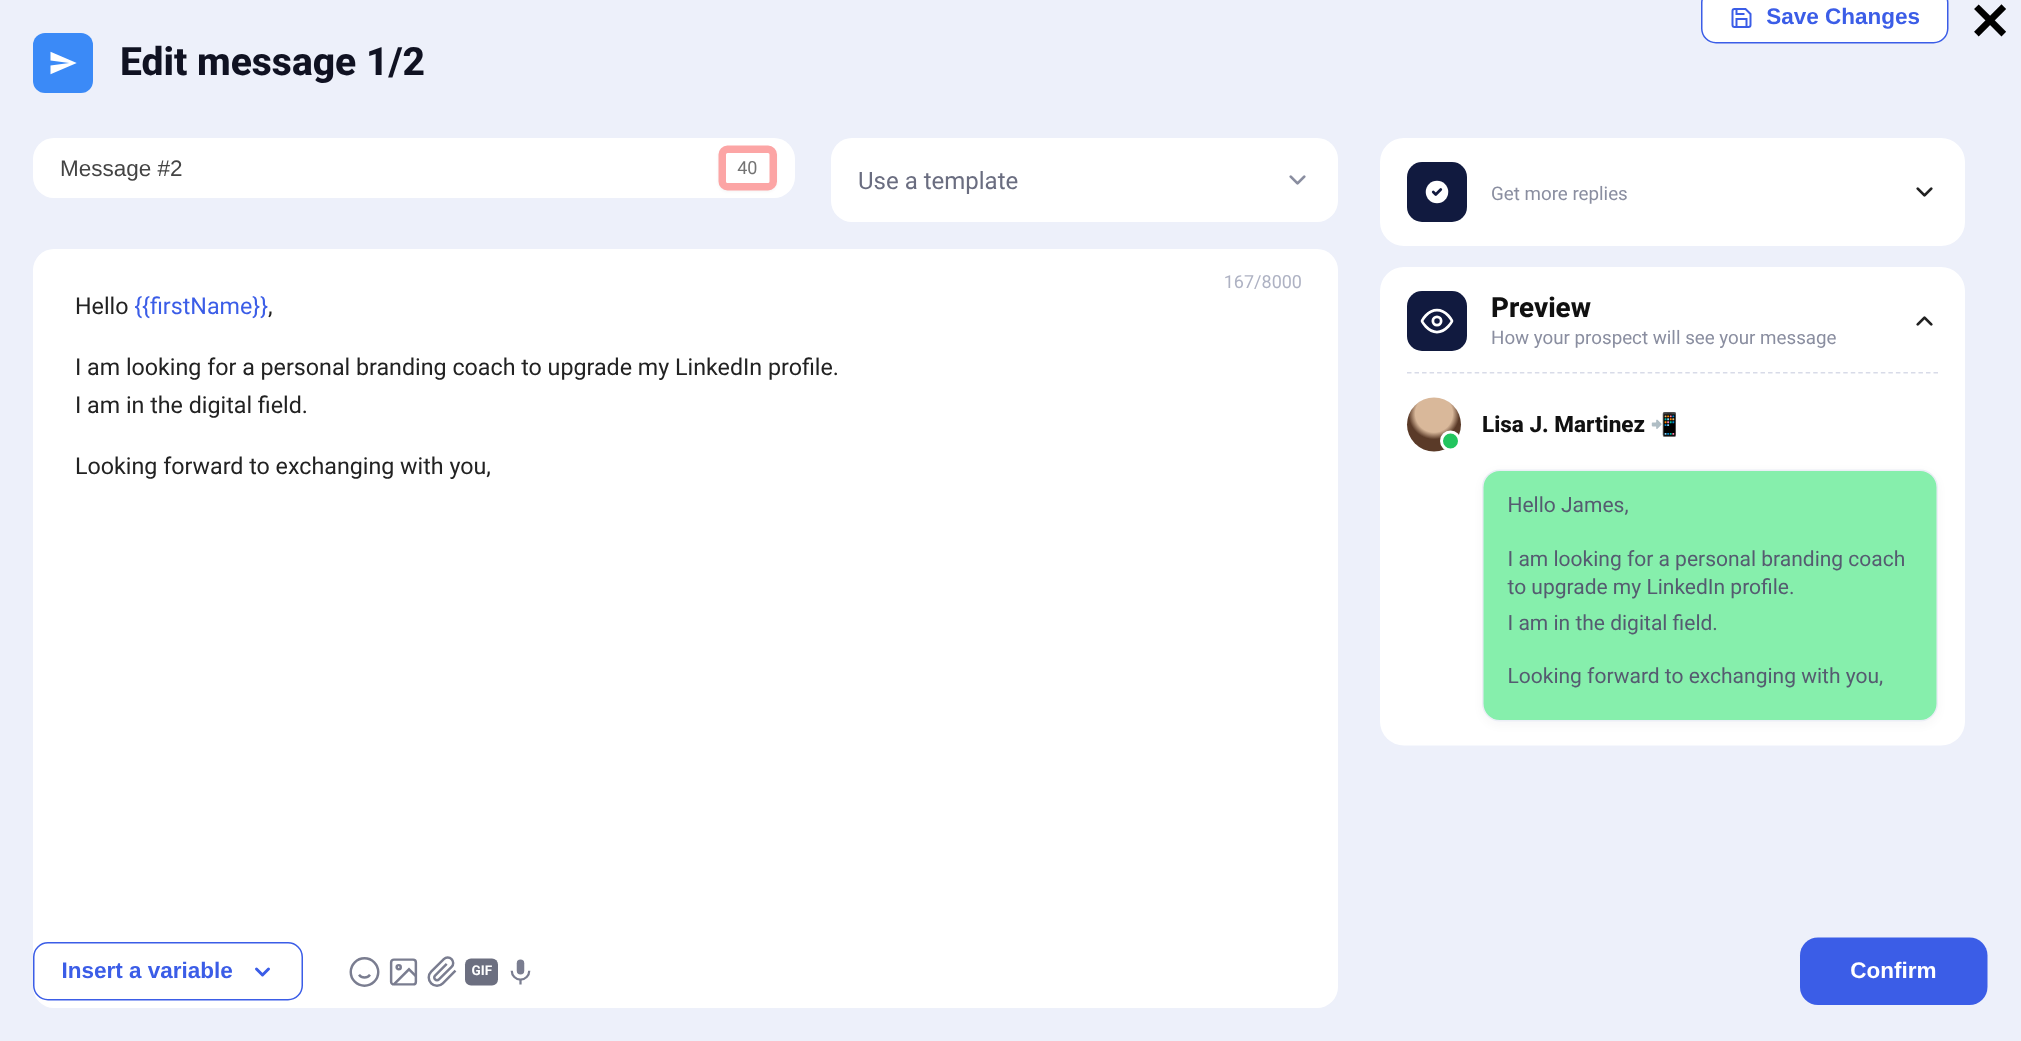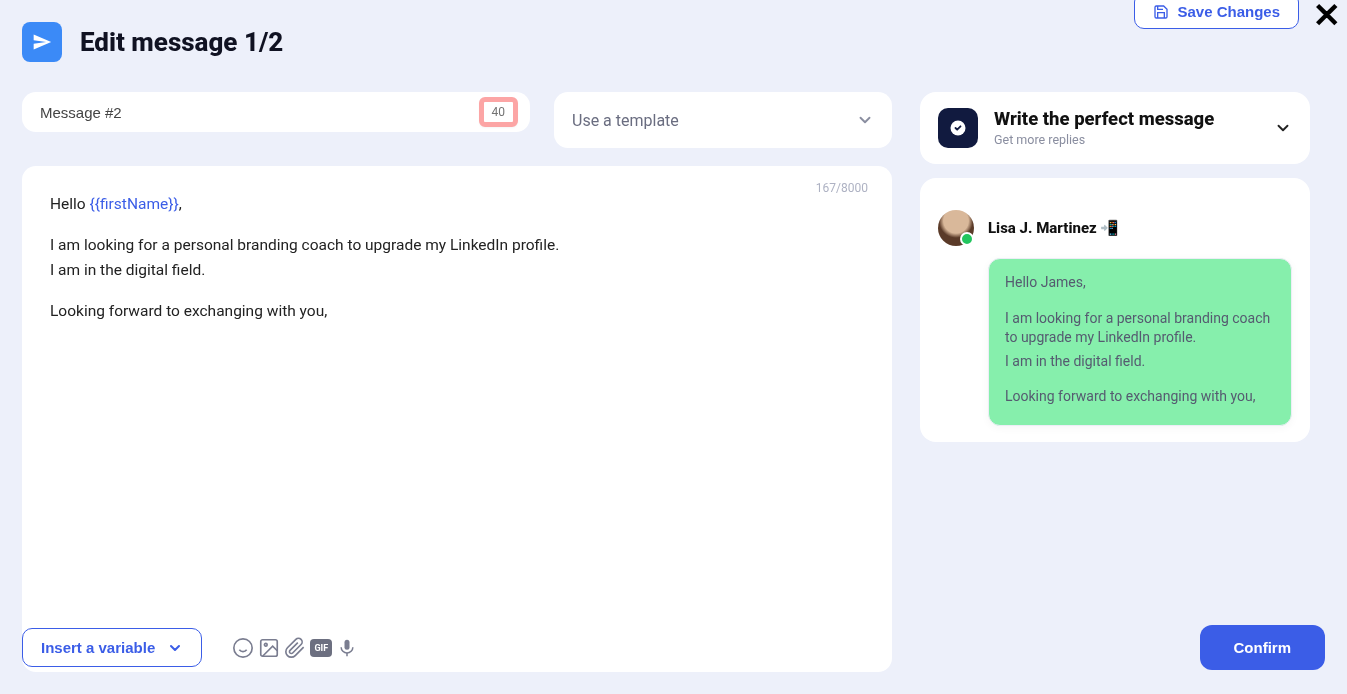--- a/index.html
+++ b/index.html
@@ -368,32 +368,48 @@
       <div class="panel-icon">
         <svg width="20" height="20" viewBox="0 0 24 24" fill="#fff">
             <path d="M12 2C6.48 2 2 6.03 2 11c0 2.4 1.06 4.58 2.78 6.18L4 22l5.08-2.03C10 20.3 11 20.5 12 20.5c5.52 0 10-4.03 10-9.5S17.52 2 12 2z" opacity="0"></path>
             <circle cx="12" cy="12" r="10" fill="#fff" opacity="0"></circle>
             <path d="M21 11.5a8.38 8.38 0 0 1-.9 3.8 8.5 8.5 0 0 1-7.6 4.7 8.38 8.38 0 0 1-3.8-.9L3 21l1.9-5.7a8.38 8.38 0 0 1-.9-3.8 8.5 8.5 0 0 1 4.7-7.6 8.38 8.38 0 0 1 3.8-.9h.5a8.48 8.48 0 0 1 8 8v.5z" fill="none" stroke="#fff" stroke-width="0"></path>
             <circle cx="12" cy="12" r="9" fill="#fff"></circle>
             <path d="M9 12l2 2 4-4" stroke="#111a3f" stroke-width="2.2" fill="none" stroke-linecap="round" stroke-linejoin="round"></path>
           </svg>
       </div>
       <div>
-        <div class="panel-title">Write the perfect message</div>
         <div class="panel-sub">Get more replies</div>
       </div>
       <div class="panel-chev">
         <svg width="18" height="18" viewBox="0 0 24 24" fill="none" stroke="#222" stroke-width="2.5" stroke-linecap="round" stroke-linejoin="round">
             <polyline points="6 9 12 15 18 9"></polyline>
           </svg>
       </div>
     </div>
   </div>
 
   <div class="panel preview">
+    <div class="panel-head">
+      <div class="panel-icon">
+        <svg width="22" height="22" viewBox="0 0 24 24" fill="none" stroke="#fff" stroke-width="2">
+            <path d="M1 12s4-8 11-8 11 8 11 8-4 8-11 8-11-8-11-8z"></path>
+            <circle cx="12" cy="12" r="3"></circle>
+          </svg>
+      </div>
+      <div>
+        <div class="panel-title">Preview</div>
+        <div class="panel-sub">How your prospect will see your message</div>
+      </div>
+      <div class="panel-chev">
+        <svg width="18" height="18" viewBox="0 0 24 24" fill="none" stroke="#222" stroke-width="2.5" stroke-linecap="round" stroke-linejoin="round">
+            <polyline points="6 15 12 9 18 15"></polyline>
+          </svg>
+      </div>
+    </div>
     <div class="preview-body">
       <div class="prospect">
         <div class="avatar"></div>
         <div class="prospect-name">Lisa J. Martinez 📲</div>
       </div>
       <div class="bubble">
         <p>Hello James,</p>
         <div class="gap"></div>
         <p>I am looking for a personal branding coach to upgrade my LinkedIn profile.</p>
         <p>I am in the digital field.</p>

